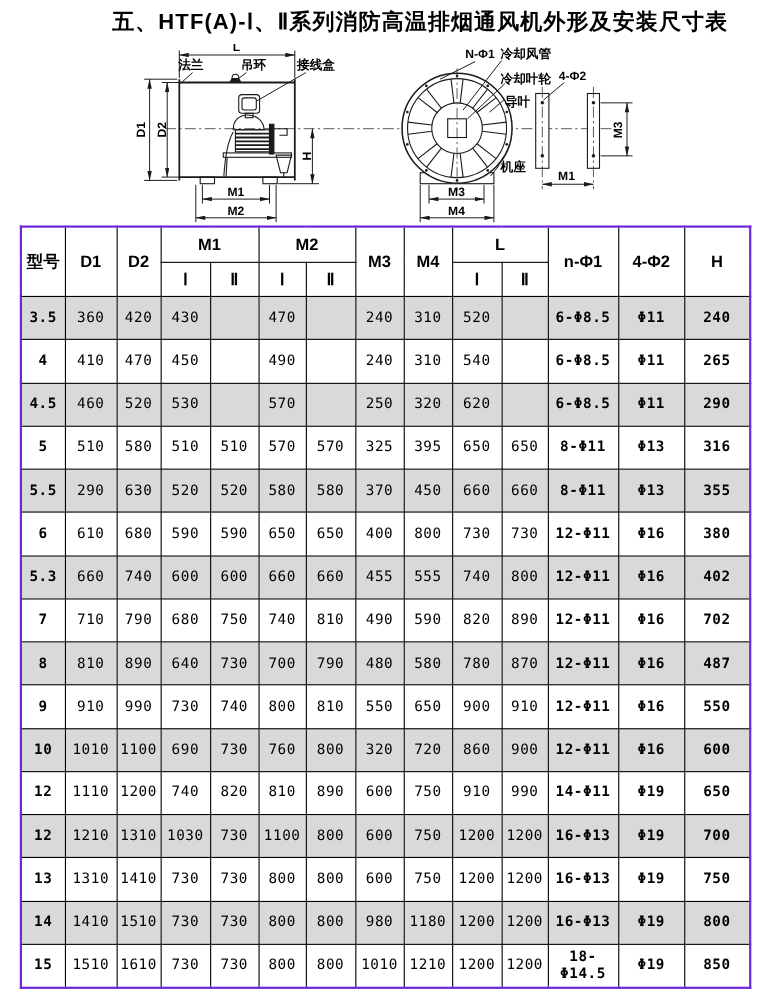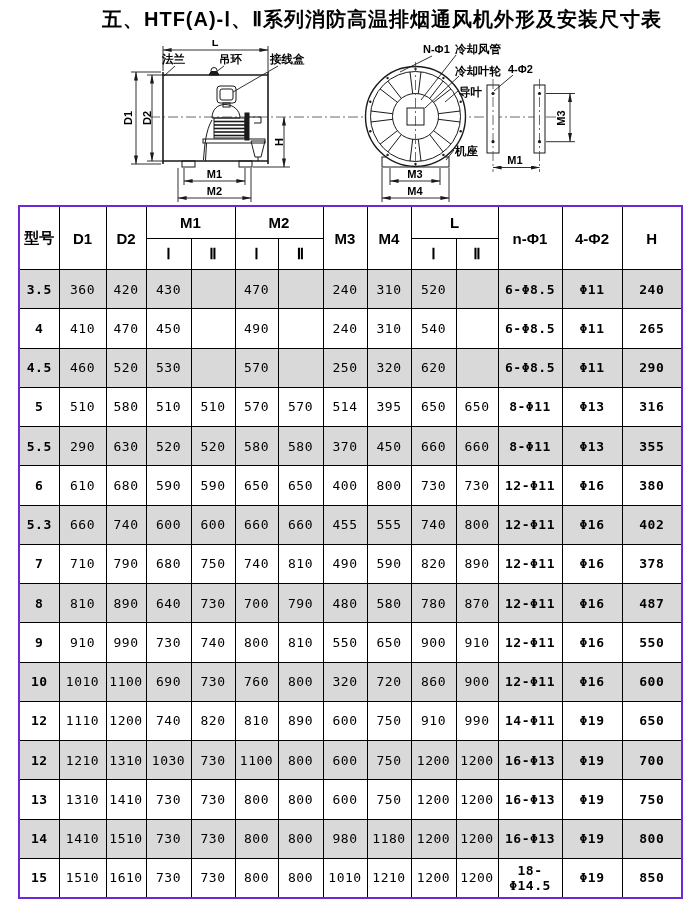--- a/index.html
+++ b/index.html
@@ -337,21 +337,21 @@
         <td class="b">290</td>
       </tr>
       <tr>
         <td class="b">5</td>
         <td>510</td>
         <td>580</td>
         <td>510</td>
         <td>510</td>
         <td>570</td>
         <td>570</td>
-        <td>514</td>
+        <td>325</td>
         <td>395</td>
         <td>650</td>
         <td>650</td>
         <td class="b">8-Φ11</td>
         <td class="b">Φ13</td>
         <td class="b">316</td>
       </tr>
       <tr class="shade">
         <td class="b">5.5</td>
         <td>290</td>
@@ -407,21 +407,21 @@
         <td>680</td>
         <td>750</td>
         <td>740</td>
         <td>810</td>
         <td>490</td>
         <td>590</td>
         <td>820</td>
         <td>890</td>
         <td class="b">12-Φ11</td>
         <td class="b">Φ16</td>
-        <td class="b">378</td>
+        <td class="b">702</td>
       </tr>
       <tr class="shade">
         <td class="b">8</td>
         <td>810</td>
         <td>890</td>
         <td>640</td>
         <td>730</td>
         <td>700</td>
         <td>790</td>
         <td>480</td>

